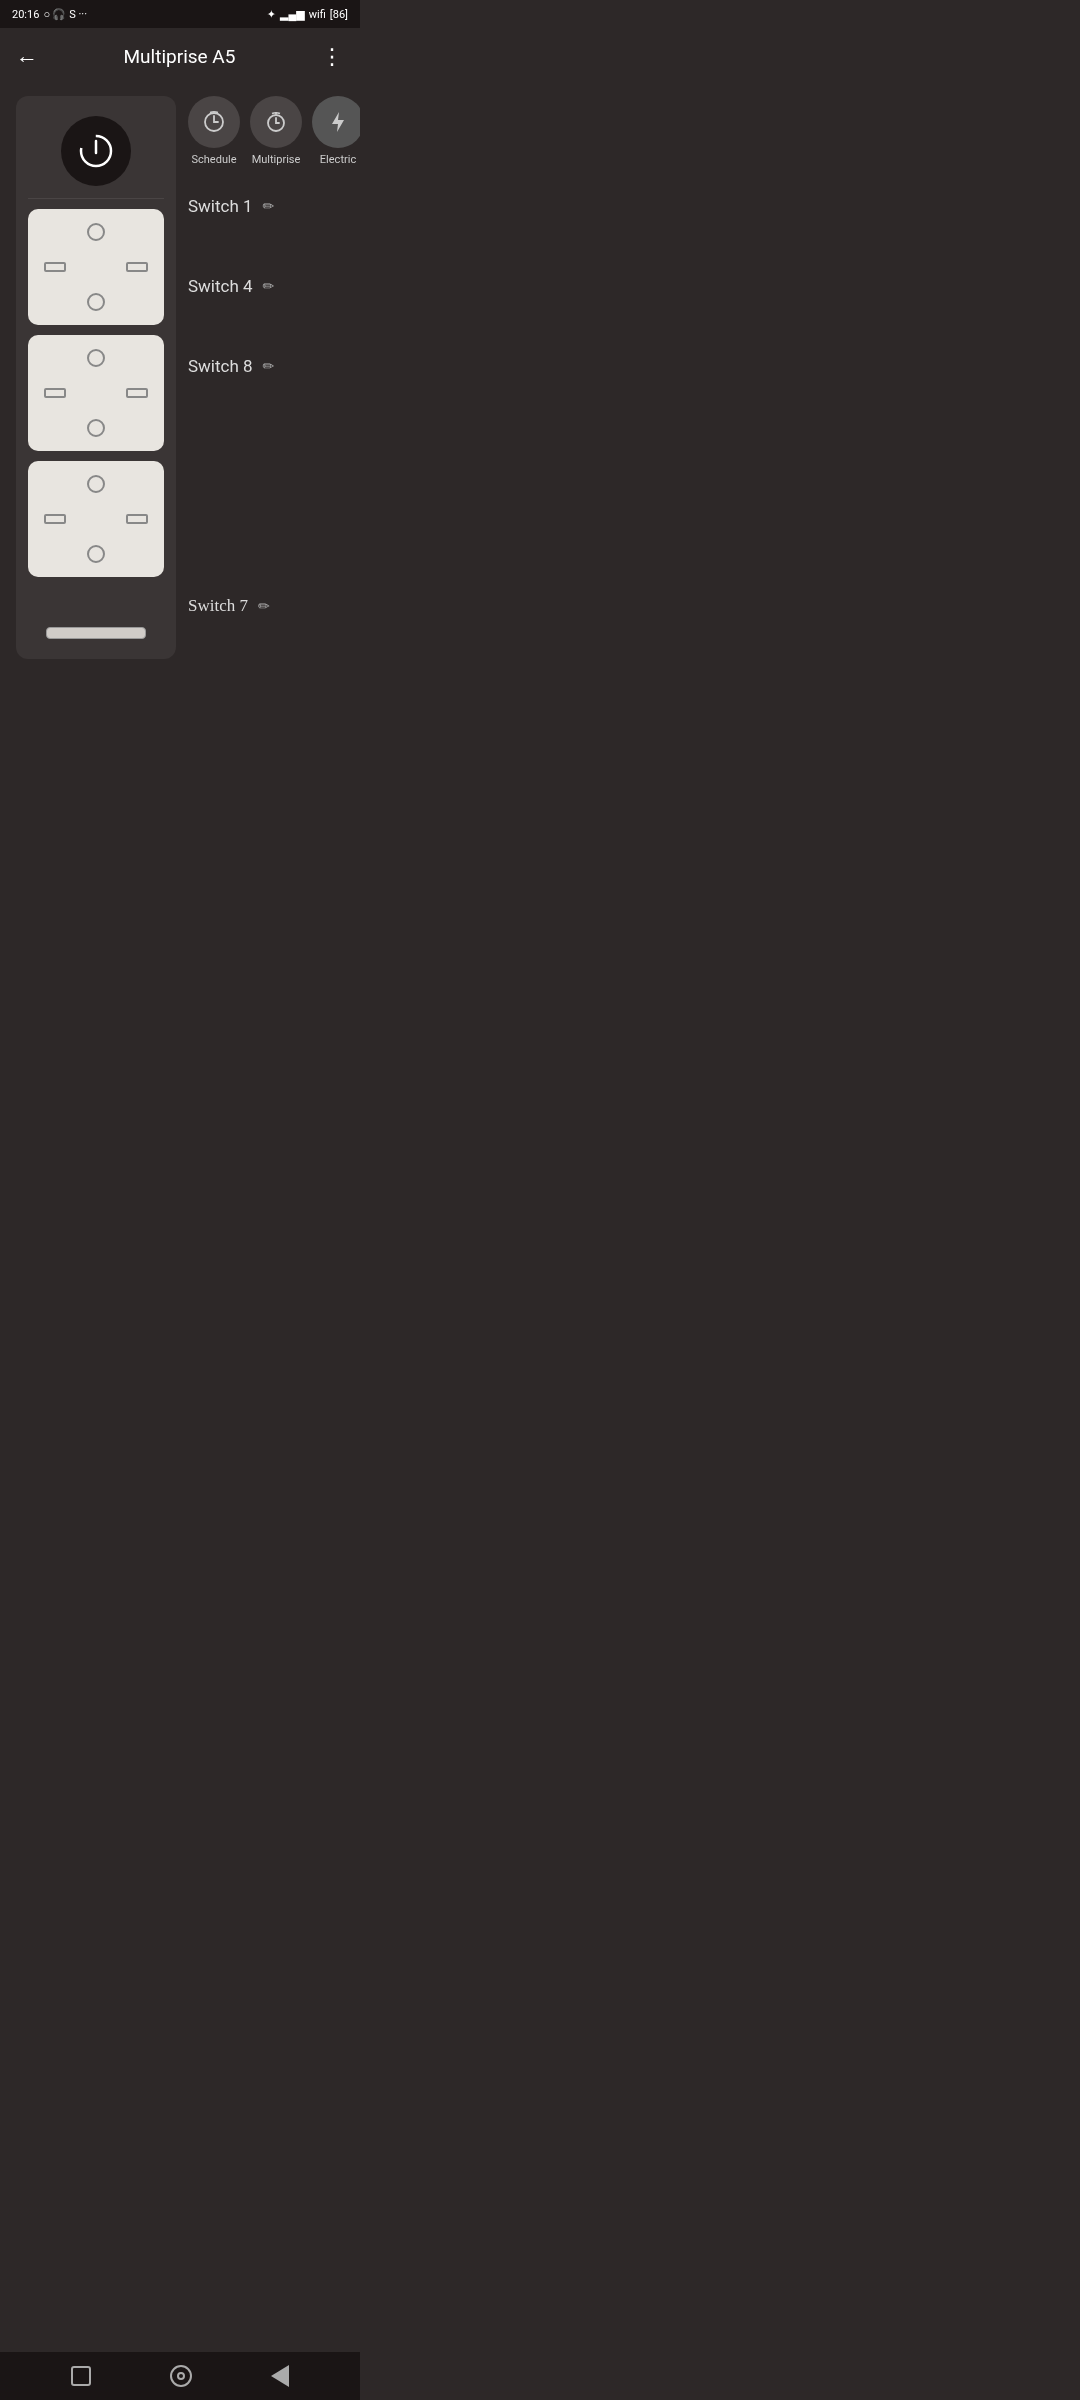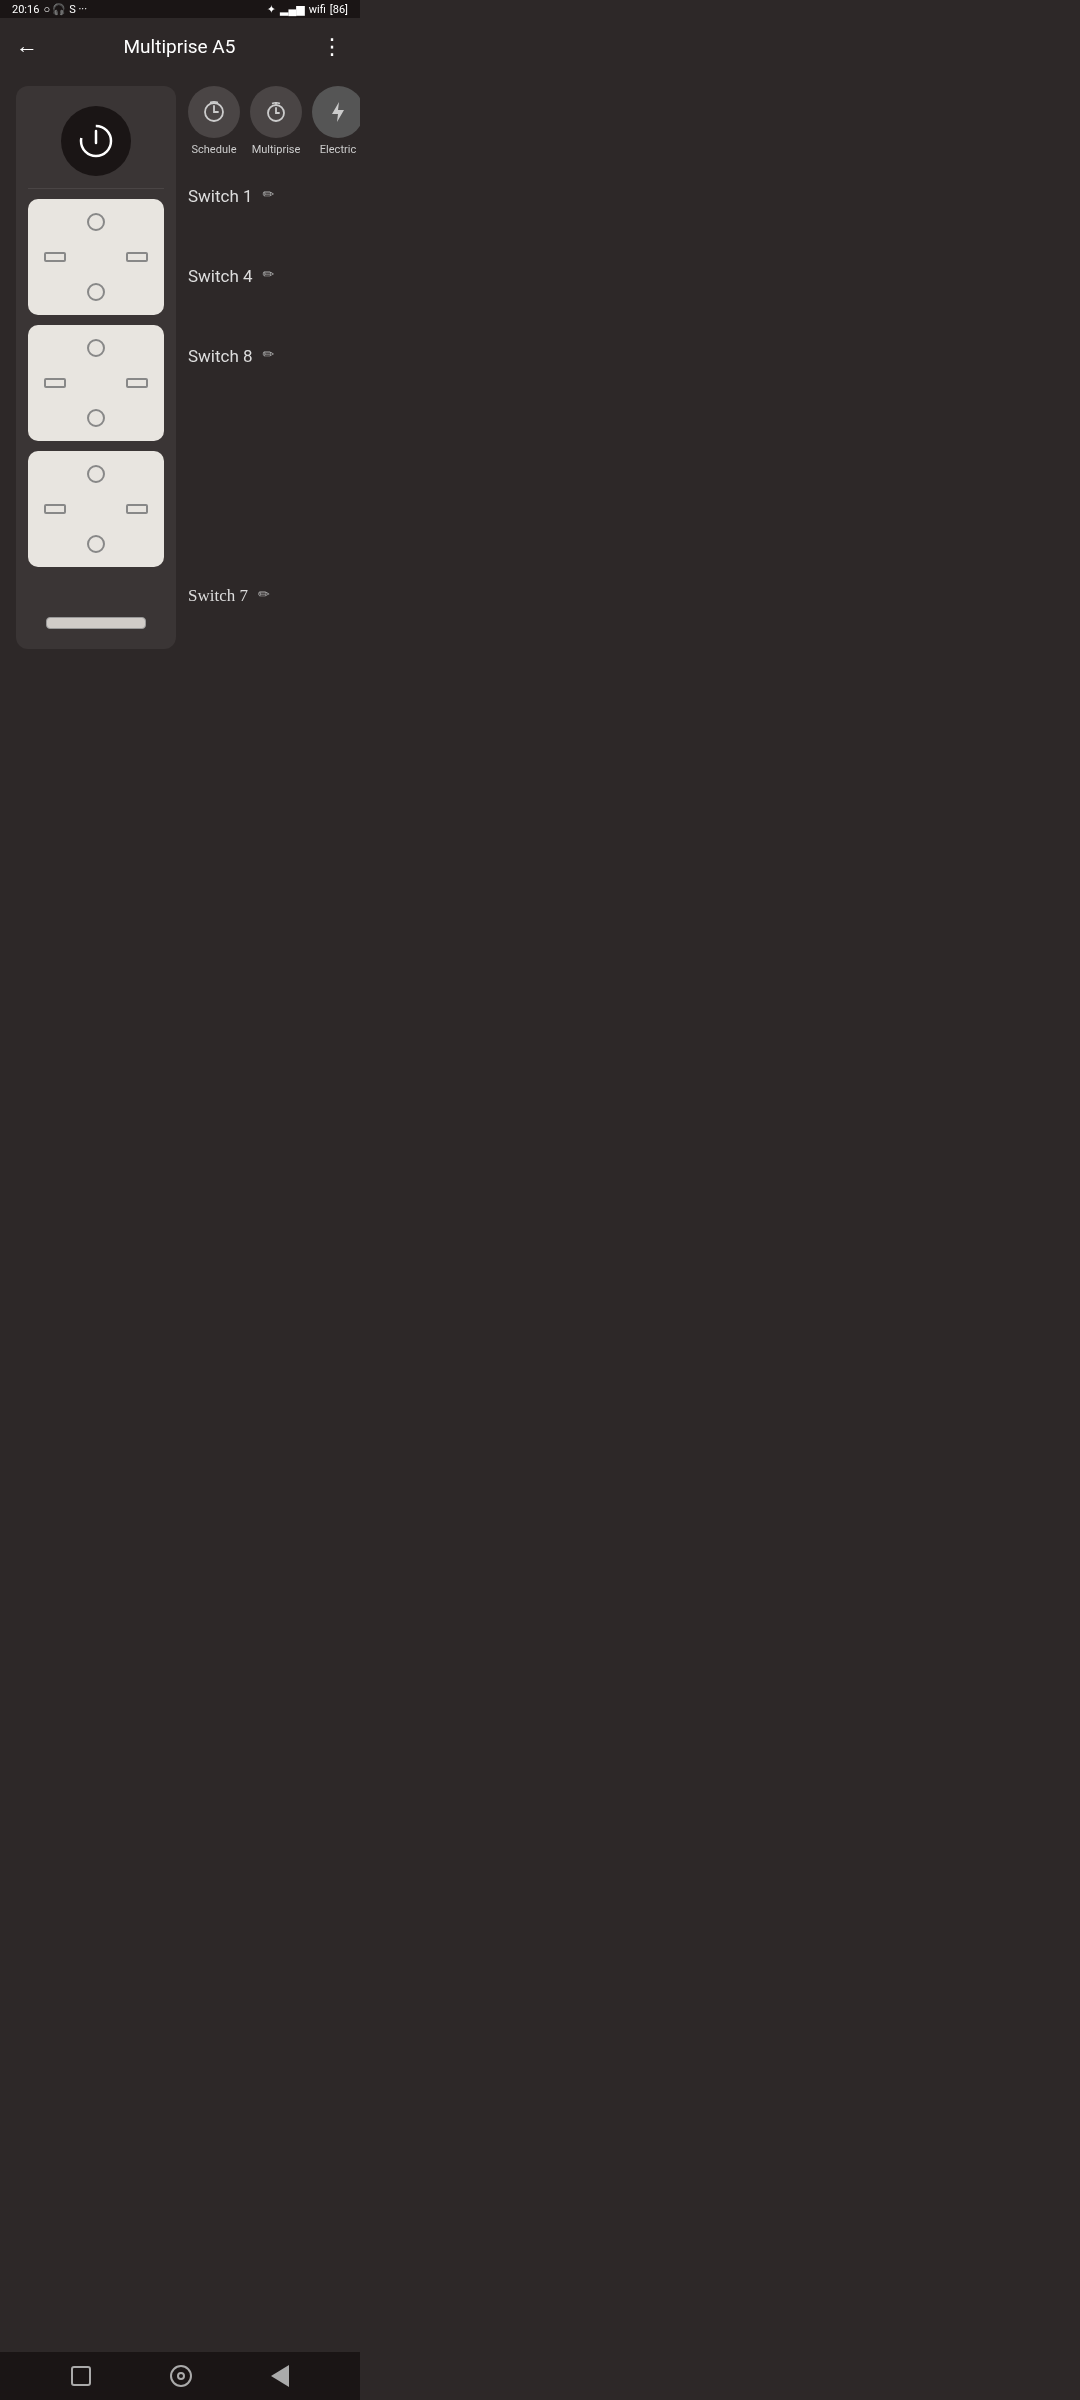--- a/index.html
+++ b/index.html
@@ -10,21 +10,21 @@
       min-height: 800px;
       background: #2d2828;
       font-family: 'Roboto', sans-serif;
       color: #ffffff;
       overflow-x: hidden;
     }
 
     
     .status-bar {
       background: #1a1515;
-      height: 18px;
+      height: 28px;
       display: flex;
       align-items: center;
       justify-content: space-between;
       padding: 0 12px;
       font-size: 11px;
       color: #ffffff;
     }
     .status-left { display: flex; align-items: center; gap: 4px; }
     .status-right { display: flex; align-items: center; gap: 4px; }
 
@@ -175,21 +175,21 @@
     .right-panel {
       flex: 1;
       display: flex;
       flex-direction: column;
     }
 
     
     .quick-actions {
       display: flex;
       gap: 10px;
-      margin-bottom: 12px;
+      margin-bottom: 0;
       justify-content: flex-start;
     }
 
     .action-btn {
       display: flex;
       flex-direction: column;
       align-items: center;
       gap: 5px;
       cursor: pointer;
     }
@@ -213,20 +213,21 @@
 
     
     .switch-list {
       display: flex;
       flex-direction: column;
       gap: 0;
     }
 
     .switch-item {
       display: flex;
+      align-items: center;
       padding: 18px 0;
       gap: 8px;
       min-height: 80px;
     }
 
     .switch-name {
       font-size: 17px;
       color: #dddddd;
       font-weight: 400;
     }

